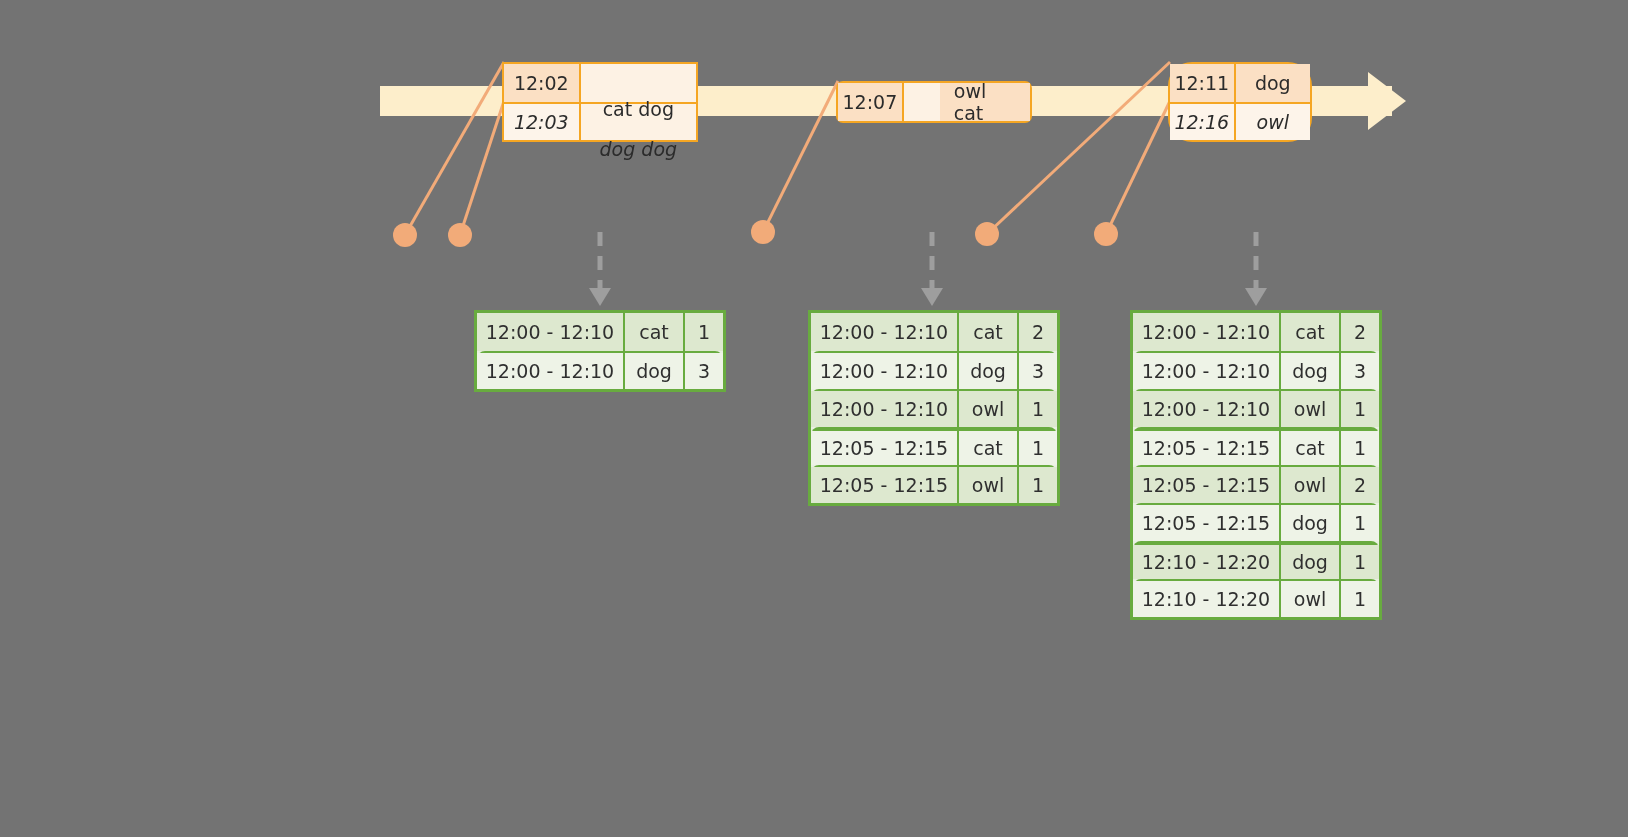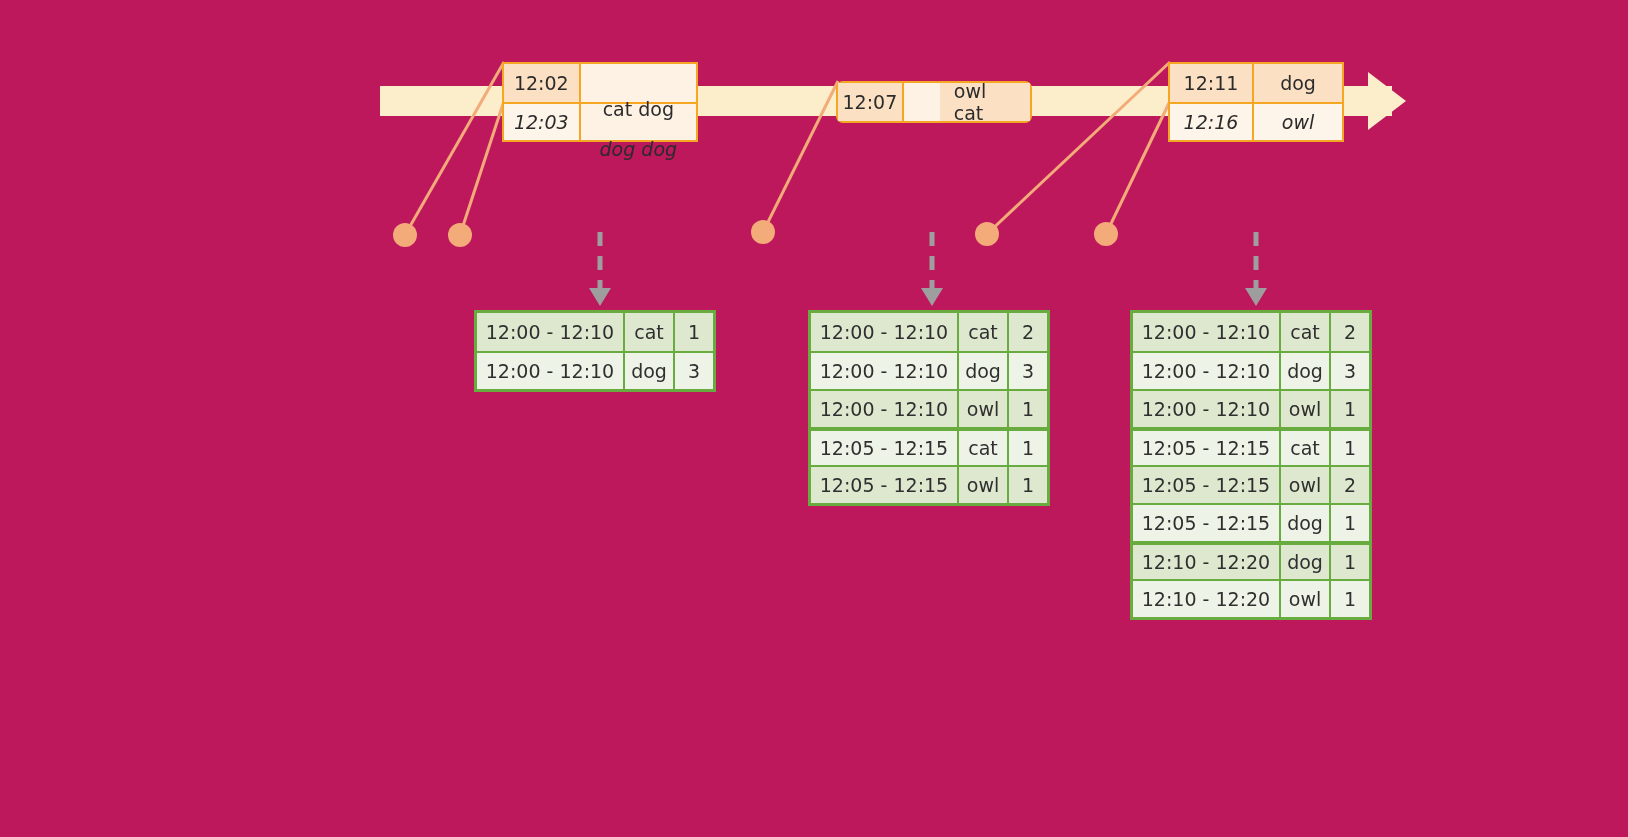--- a/index.html
+++ b/index.html
@@ -8,21 +8,21 @@
     padding: 0;
     background: #000000;
   }
   body {
     font-family: "DejaVu Sans", sans-serif;
   }
   #stage {
     position: relative;
     width: 1628px;
     height: 837px;
-    background: #be185d;
+    background: #737373;
     overflow: hidden;
   }
 
   
   .timeline-band {
     position: absolute;
     left: 380px;
     top: 86px;
     width: 1012px;
     height: 30px;
@@ -78,21 +78,21 @@
     color: #2b2b2b;
     box-sizing: border-box;
     background: #fdf4ea;
     padding: 0 14px;
   }
 
   #event-box-1 { left: 502px; top: 62px; width: 196px; }
   #event-box-1 .ev-words { width: 124px; margin-top: 45px; }
   #event-box-2 { left: 836px; top: 81px; width: 196px; border-radius: 7px; }
   #event-box-2 .ev-words { width: 108px; margin-left: 36px; }
-  #event-box-3 { left: 1168px; top: 62px; width: 176px; }
+  #event-box-3 { left: 1168px; top: 62px; width: 144px; border-radius: 24px; }
   #event-box-3 .ev-words { width: 88px; }
 
   
   #connectors {
     position: absolute;
     left: 0;
     top: 0;
     width: 1628px;
     height: 837px;
     pointer-events: none;
@@ -102,41 +102,42 @@
   .result-table {
     position: absolute;
     border: 3px solid #68ab3f;
     box-sizing: border-box;
     background: #eaf0e2;
   }
   .rt-row {
     display: flex;
     height: 38px;
     box-sizing: border-box;
+    border-radius: 8px;
   }
   .rt-row + .rt-row {
     border-top: 2px solid #68ab3f;
   }
   .rt-row.group-end + .rt-row {
     border-top: 4px solid #68ab3f;
   }
   .rt-cell {
     display: flex;
     align-items: center;
     justify-content: center;
     font-size: 19px;
     color: #2f2f2f;
     box-sizing: border-box;
     border-right: 2px solid #68ab3f;
   }
   .rt-cell:last-child { border-right: none; }
   .rt-row.odd .rt-cell { background: #dde8cf; }
   .rt-row.even .rt-cell { background: #eef3e7; }
   .rt-window { width: 148px; }
-  .rt-word   { width: 50px; }
+  .rt-word   { width: 60px; }
   .rt-count  { width: 38px; }
 
   #table-1 { left: 474px; top: 310px; }
   #table-2 { left: 808px; top: 310px; }
   #table-3 { left: 1130px; top: 310px; }
 </style>
 </head>
 <body>
 
 <div id="stage">

